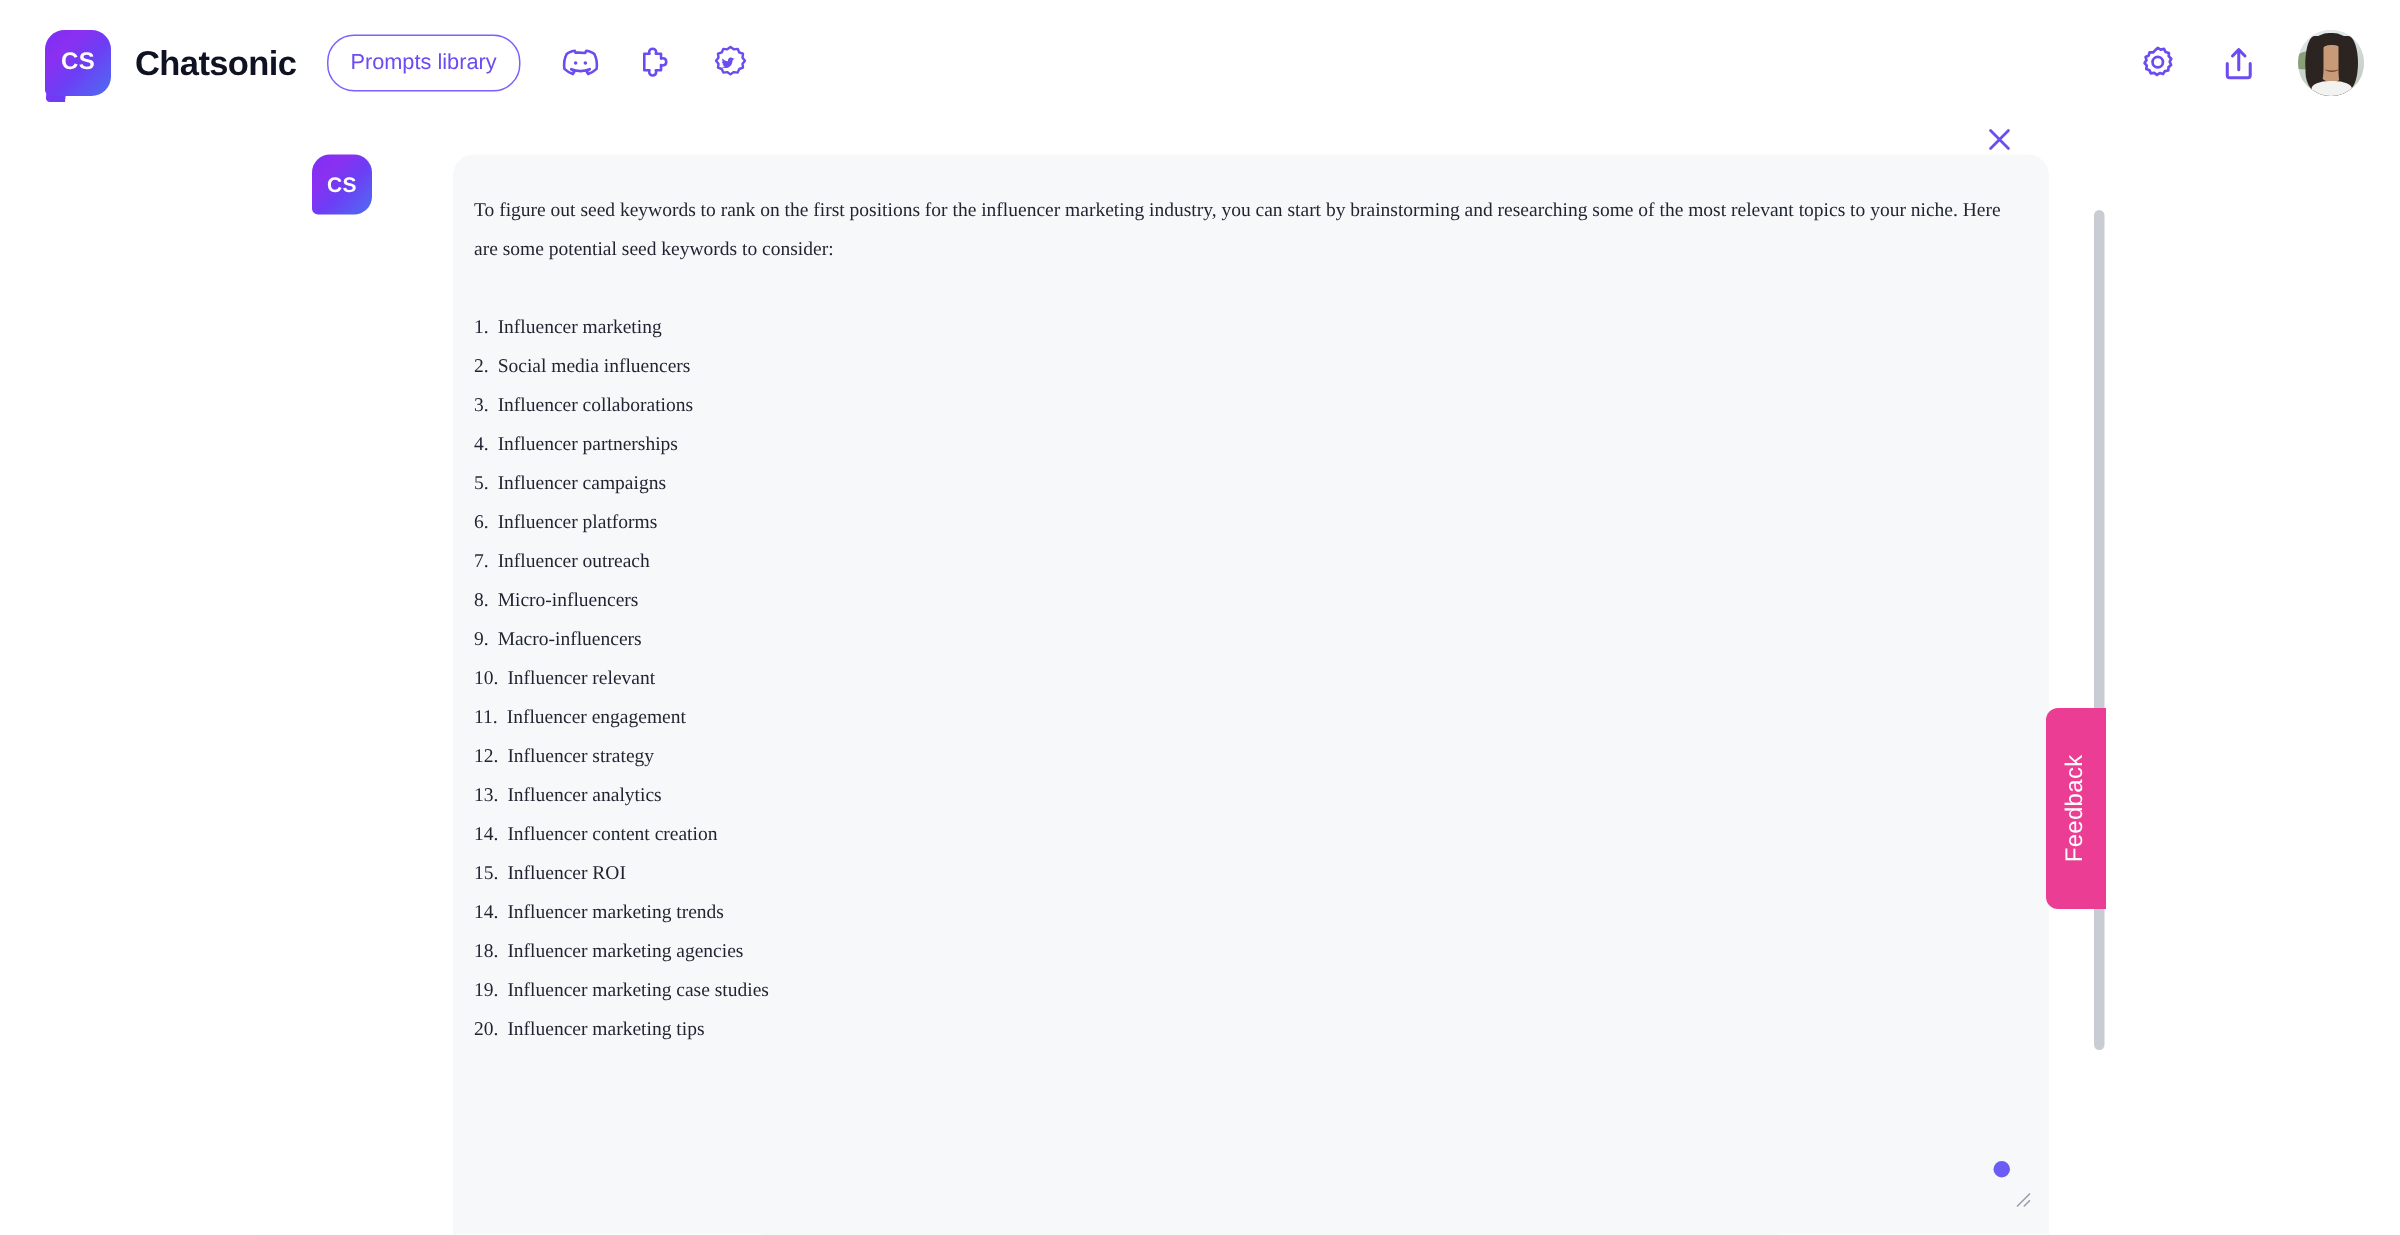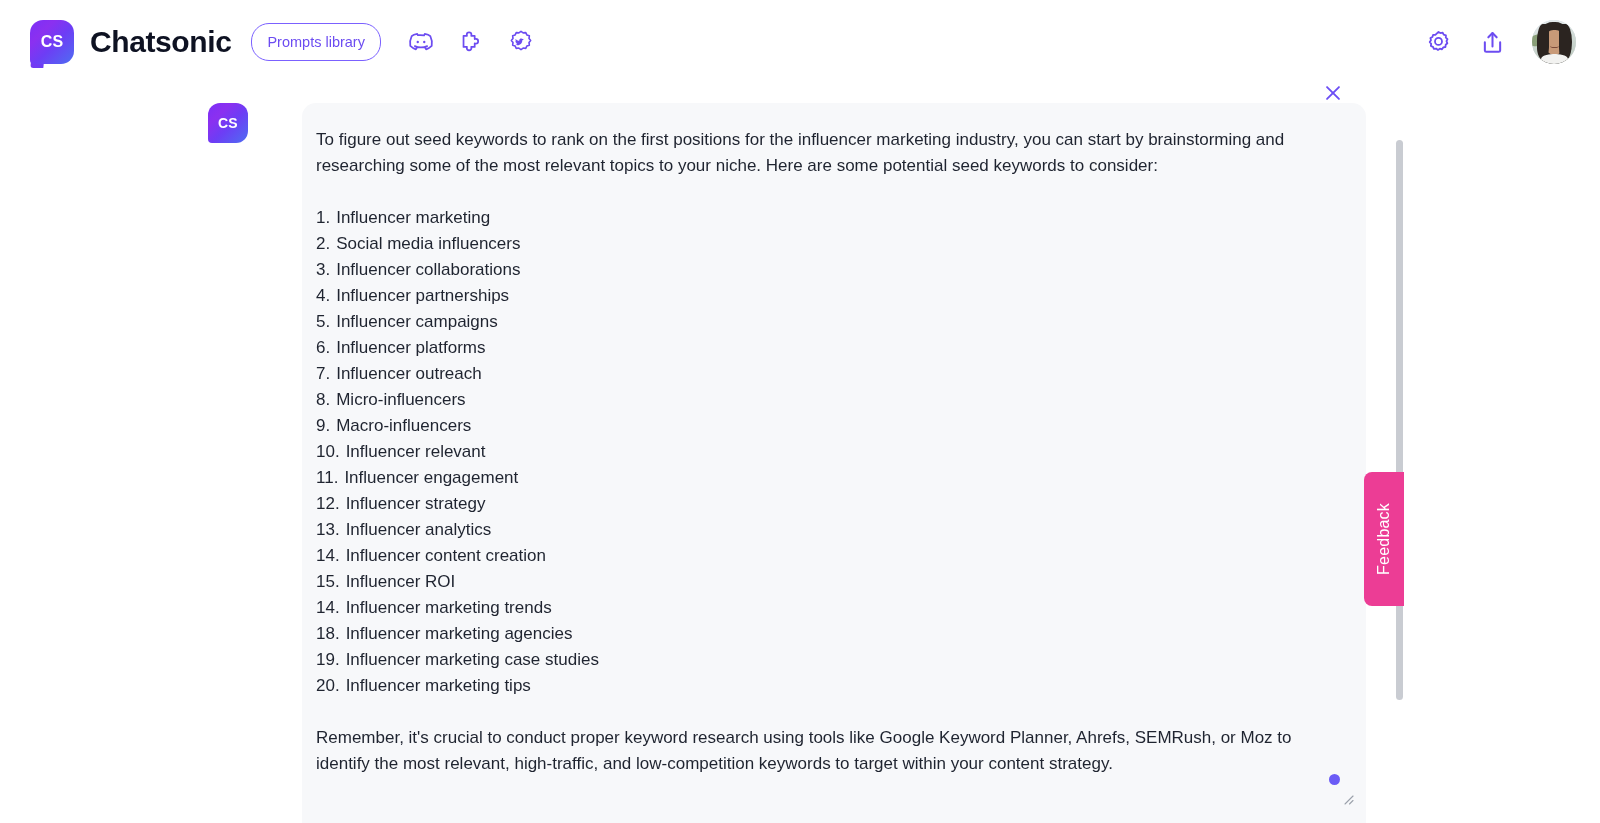--- a/index.html
+++ b/index.html
@@ -69,21 +69,21 @@
   .logo-mark .cs-text {
     font-size: 16px;
     font-weight: 700;
     color: #ffffff;
     letter-spacing: 0.2px;
     line-height: 1;
     font-family: "Liberation Sans", sans-serif;
   }
 
   .brand-name {
-    font-size: 30px;
+    font-size: 23px;
     font-weight: 700;
     color: #0e1222;
     letter-spacing: -0.4px;
     margin-left: 16px;
     white-space: nowrap;
   }
 
   .prompts-btn {
     margin-left: 20px;
     height: 34px;
@@ -264,24 +264,24 @@
     margin-left: 54px;
     width: 1064px;
     min-height: 720px;
     background: #f7f8fa;
     border-radius: 14px 14px 0 0;
     padding: 24px 28px 20px 14px;
     position: relative;
   }
 
   .bubble p, .bubble li {
-    font-size: 17px;
+    font-size: 13px;
     line-height: 26px;
     color: #1f2430;
-    font-family: Liberation Sans, sans-serif;
+    font-family: Liberation Serif, serif;
     font-weight: 400;
   }
 
   .para-intro {
     margin-bottom: 26px;
   }
 
   .kw-list {
     list-style: none;
     margin: 0 0 26px 0;
@@ -533,21 +533,20 @@
           <li>
               <span class="kw-num">19.</span>
               <span>Influencer marketing case studies</span>
             </li>
           <li>
               <span class="kw-num">20.</span>
               <span>Influencer marketing tips</span>
             </li>
         </ul>
 
-        <p class="para-outro">Remember, it's crucial to conduct proper keyword research using tools like Google Keyword Planner, Ahrefs, SEMRush, or Moz to identify the most relevant, high-traffic, and low-competition keywords to target within your content strategy.</p>
 
         <div class="bubble-dot"></div>
 
         <div class="resize-grip">
           <svg width="14" height="14" viewBox="0 0 14 14" fill="none" stroke="#9aa0aa" stroke-width="1.1" stroke-linecap="round">
             <path d="M13 5 L5 13"></path>
             <path d="M13 9.5 L9.5 13"></path>
           </svg>
         </div>
 

